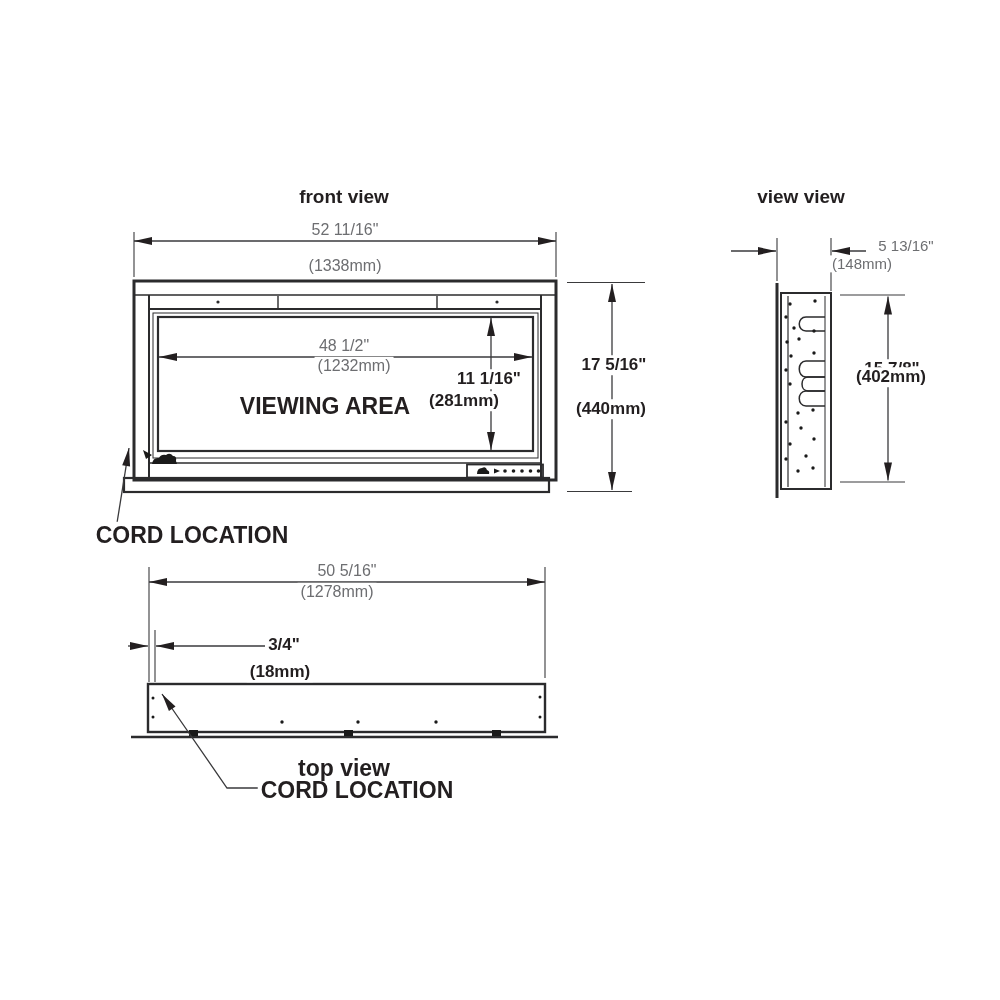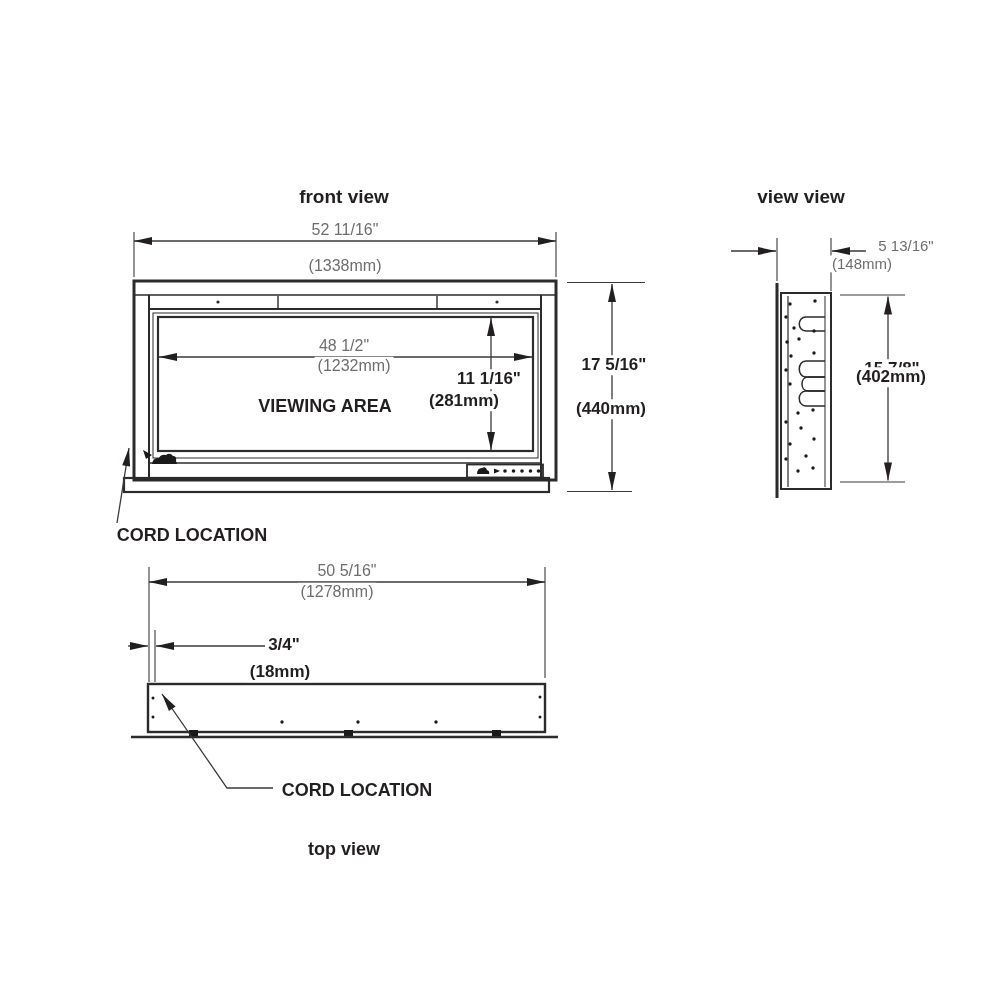--- a/index.html
+++ b/index.html
@@ -4,21 +4,21 @@
 <style>
   html,body{margin:0;padding:0;background:#fff}
   #canvas{position:relative;width:1000px;height:1000px;background:#fff;
           font-family:"Liberation Sans","DejaVu Sans",sans-serif;overflow:hidden}
   #drawing{position:absolute;left:0;top:0}
   .lbl{position:absolute;transform:translate(-50%,-50%);white-space:nowrap;
        background:#fff;padding:0 3px;font-size:16px;color:#6d6e71;line-height:1.15}
   .b{font-weight:700;color:#231f20;font-size:17px}
   .t{font-weight:700;color:#231f20;font-size:19px}
   .s15{font-size:15px}
-  .s18{font-size:18px}
+  .s18{font-size:23px}
 </style>
 </head>
 <body>
 
 <div id="canvas">
 
 <svg id="drawing" width="1000" height="1000" viewBox="0 0 1000 1000">
   <defs>
     <marker id="aE" markerUnits="userSpaceOnUse" markerWidth="20" markerHeight="10" refX="19" refY="5" orient="auto">
           <path d="M19,5 L1,1 L1,9 Z" fill="#231f20"></path>
@@ -169,15 +169,15 @@
 
   <div class="lbl b s18" style="left:192px;top:535px">CORD LOCATION</div>
 
   <div class="lbl" style="left:347px;top:571px">50 5/16"</div>
   <div class="lbl" style="left:337px;top:592px">(1278mm)</div>
 
   <div class="lbl b" style="left:284px;top:645px">3/4"</div>
   <div class="lbl b" style="left:280px;top:672px">(18mm)</div>
 
   <div class="lbl b s18" style="left:357px;top:790px">CORD LOCATION</div>
-  <div class="lbl b s18" style="left:344px;top:849px">top view</div>
+  <div class="lbl b s18" style="left:344px;top:768px">top view</div>
 
 </div>
 
 </body></html>

